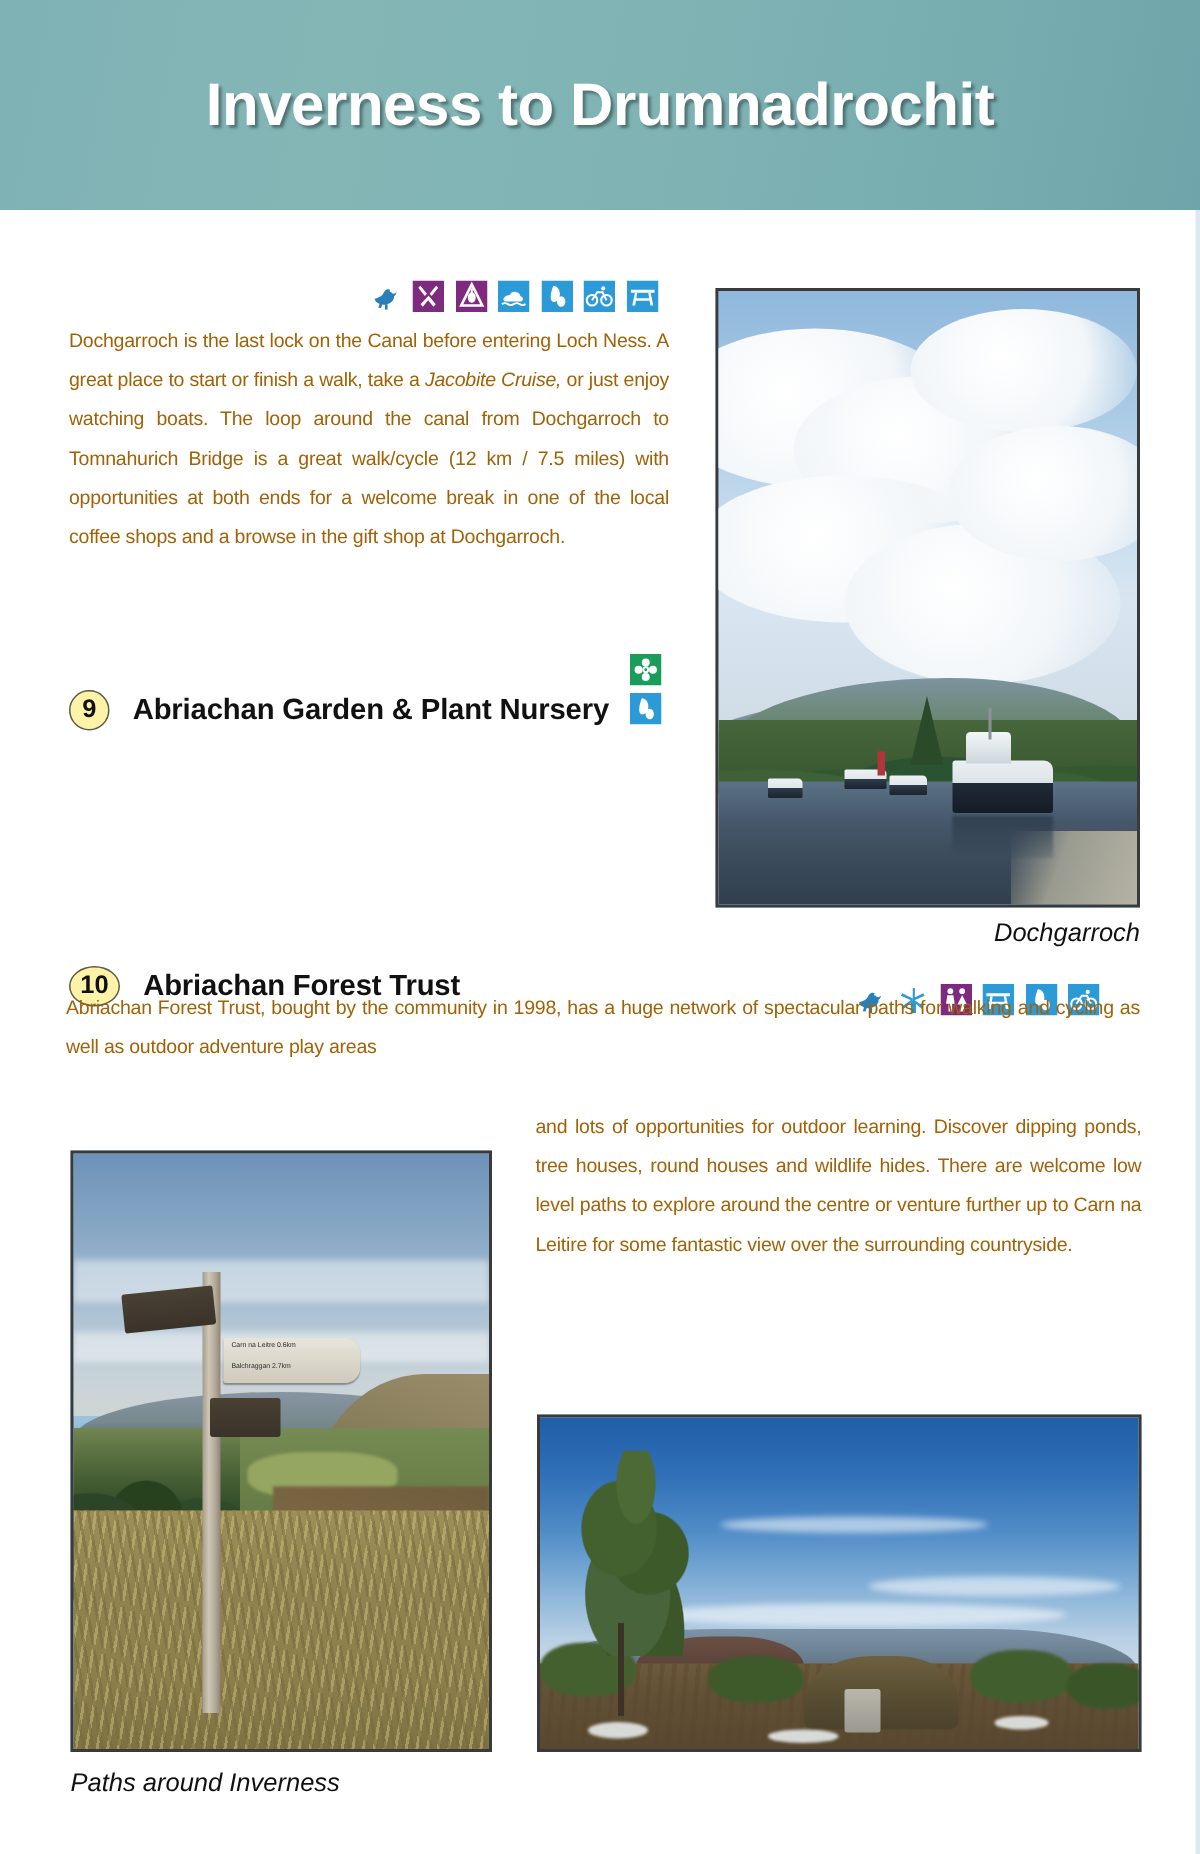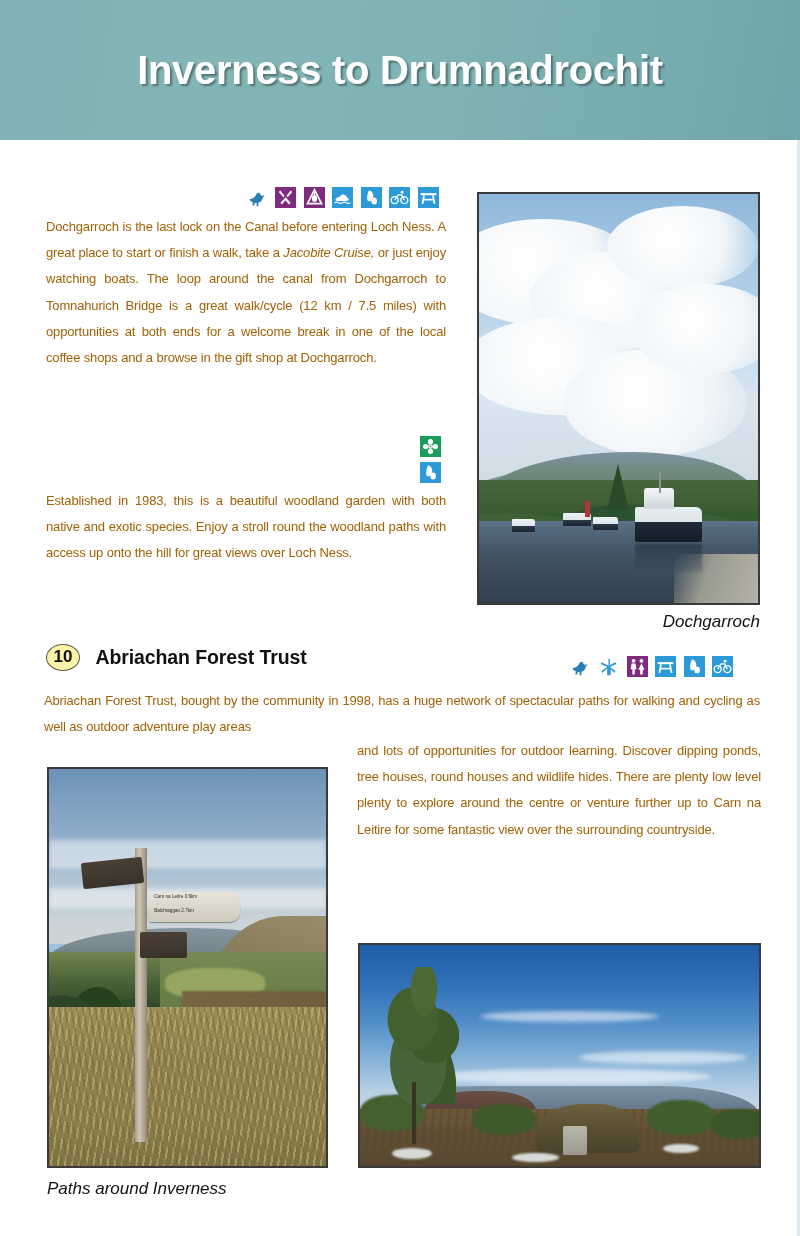--- a/index.html
+++ b/index.html
@@ -411,32 +411,33 @@
             <circle cx="12" cy="6.5" r="3"></circle>
             <circle cx="6.5" cy="12" r="3"></circle>
             <circle cx="17.5" cy="12" r="3"></circle>
             <circle cx="12" cy="17.5" r="3"></circle>
             <circle cx="12" cy="12" r="2.6"></circle>
           </g>
           <circle cx="12" cy="12" r="1.1" fill="#1a9c5b"></circle>
         </svg>
     </div>
 
+    <div style="position:absolute; left:46px; top:320px;">
+      <span class="badge">9</span>
+      <span class="entry-title">Abriachan Garden &amp; Plant Nursery</span>
+    </div>
 
     <div class="icon" style="position:absolute; left:420px; top:322px;">
       <svg viewBox="0 0 24 24">
           <rect width="24" height="24" fill="#2b9ad6"></rect>
           <path d="M9 4c3 0 5 3 5 6 0 3-1 5-3 6-2 1-4 0-4-3 0-4 1-6 2-9z" fill="#fff"></path>
           <ellipse cx="15" cy="16" rx="3.2" ry="4" fill="#fff"></ellipse>
         </svg>
     </div>
 
-    <div class="body-text" style="position:absolute; left:46px; top:348px; width:400px;">
-      <span>Established in 1983, this is a beautiful woodland garden with both native and exotic species. Enjoy a stroll round the woodland paths with access up onto the hill for great views over Loch Ness.</span>
-    </div>
 
     <div style="position:absolute; left:46px; top:504px;">
       <span class="badge wide">10</span>
       <span class="entry-title">Abriachan Forest Trust</span>
     </div>
 
     <div class="icon-row" style="position:absolute; left:567px; top:516px;">
       <span class="icon">
         <svg viewBox="0 0 24 24">
             <path d="M3 14c2-1 4-1 6-3 1-1 1-3 3-4 2-1 4 0 4 2 0 1 1 1 2 1l2-1-1 2-1 1c0 3-2 5-5 6-3 1-7 0-9-2l-1-2z" fill="#2b7fb8"></path>
@@ -487,26 +488,26 @@
         <svg viewBox="0 0 24 24">
             <rect width="24" height="24" fill="#2b9ad6"></rect>
             <circle cx="6.5" cy="15" r="4" fill="none" stroke="#fff" stroke-width="1.6"></circle>
             <circle cx="17.5" cy="15" r="4" fill="none" stroke="#fff" stroke-width="1.6"></circle>
             <path d="M6.5 15l4-6h4l3 6M10 9h4" stroke="#fff" stroke-width="1.5" fill="none"></path>
             <circle cx="15" cy="6" r="1.6" fill="#fff"></circle>
           </svg>
       </span>
     </div>
 
-    <div class="body-text" style="position:absolute; left:44px; top:548px; width:716px;">
+    <div class="body-text" style="position:absolute; left:44px; top:519px; width:716px;">
       <span>Abriachan Forest Trust, bought by the community in 1998, has a huge network of spectacular paths for walking and cycling as well as outdoor adventure play areas</span>
     </div>
 
     <div class="body-text" style="position:absolute; left:357px; top:598px; width:404px;">
-      <span>and lots of opportunities for outdoor learning. Discover dipping ponds, tree houses, round houses and wildlife hides. There are plenty low level plenty to explore around the centre or venture further up to Carn na Leitire for some fantastic view over the surrounding countryside.</span>
+      <span>and lots of opportunities for outdoor learning. Discover dipping ponds, tree houses, round houses and wildlife hides. There are welcome low level paths to explore around the centre or venture further up to Carn na Leitire for some fantastic view over the surrounding countryside.</span>
     </div>
 
   </div>
 
   <div class="photo" id="photo-dochgarroch">
     <div class="dg-sky"></div>
     <div class="dg-cloud" style="left:-12%; top:6%;  width:70%; height:26%;"></div>
     <div class="dg-cloud" style="left:18%;  top:14%; width:62%; height:24%;"></div>
     <div class="dg-cloud" style="left:46%;  top:3%;  width:54%; height:20%;"></div>
     <div class="dg-cloud" style="left:-6%;  top:30%; width:72%; height:24%;"></div>

